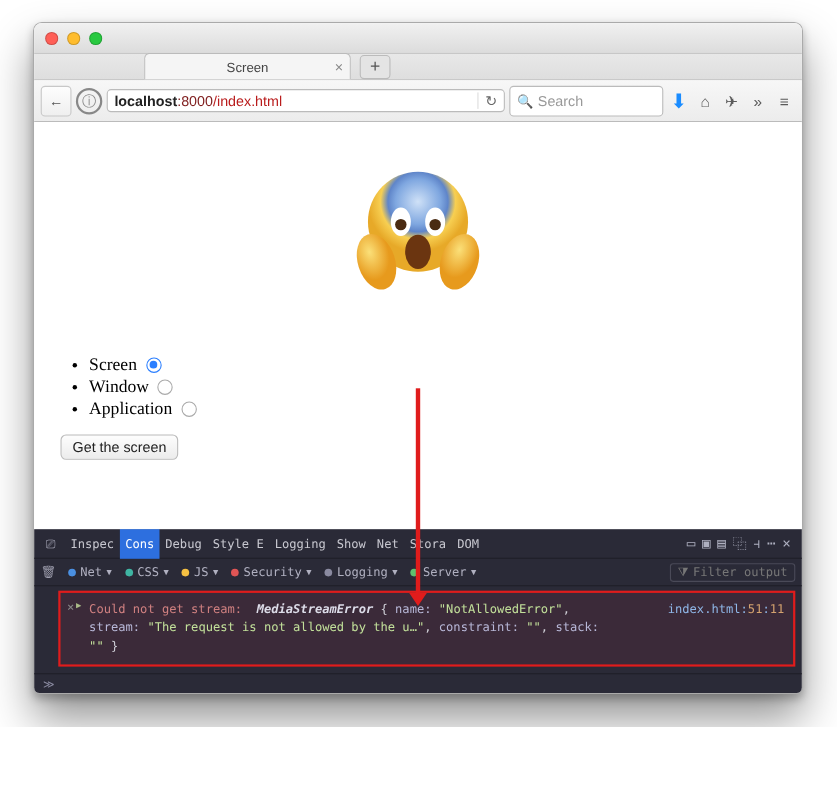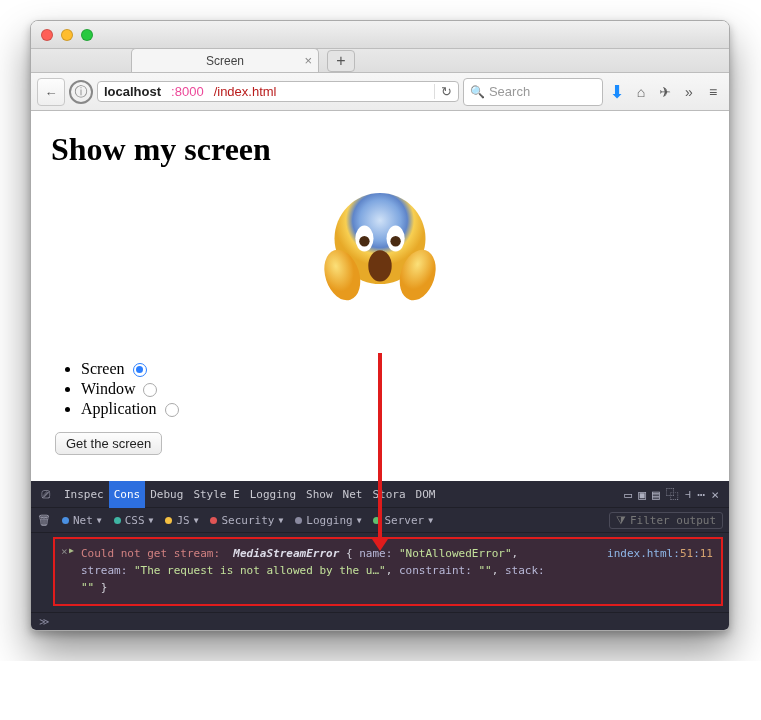--- a/index.html
+++ b/index.html
@@ -8,22 +8,22 @@
     .titlebar { height:28px; background:linear-gradient(#f1f1f1,#dcdcdc); border-bottom:1px solid #bdbdbd; display:flex; align-items:center; padding-left:10px; }
     .dot { width:12px; height:12px; border-radius:50%; margin-right:8px; border:.5px solid rgba(0,0,0,.18); }
     .close-d { background:#ff5f57; } .min-d { background:#ffbd2e; } .max-d { background:#28c940; }
     .tabs { height:24px; background:linear-gradient(#e8e8e8,#dedede); display:flex; align-items:flex-end; border-bottom:1px solid #bdbdbd; padding-left:100px; }
     .tab { height:24px; width:188px; background:#f5f5f5; border:1px solid #bbb; border-bottom:none; border-top-left-radius:5px; border-top-right-radius:5px; display:flex; align-items:center; justify-content:center; font-size:12px; color:#444; position:relative; }
     .tab-close { position:absolute; right:6px; color:#888; font-size:13px; }
     .newtab { width:28px; height:22px; margin-left:8px; background:#e4e4e4; border:1px solid #bbb; border-radius:4px; display:flex; align-items:center; justify-content:center; color:#555; font-size:16px; }
     .toolbar { height:38px; background:linear-gradient(#f7f7f7,#ececec); border-bottom:1px solid #bbb; display:flex; align-items:center; padding:0 6px; gap:4px; }
     .tb-btn { width:28px; height:28px; border:1px solid #c8c8c8; border-radius:4px; background:linear-gradient(#fdfdfd,#efefef); display:flex; align-items:center; justify-content:center; color:#555; font-size:13px; }
     .circ { width:24px; height:24px; border:2px solid #888; border-radius:50%; display:flex; align-items:center; justify-content:center; color:#888; font-size:13px; }
-    .url-bar { flex:1; height:21px; background:#fff; border:1px solid #bbb; border-radius:4px; display:flex; align-items:center; font-size:13px; color:#666; padding:0 6px;gap:10px; }
-    .url-port { color:#ec4899; }
+    .url-bar { flex:1; height:21px; background:#fff; border:1px solid #bbb; border-radius:4px; display:flex; align-items:center; font-size:13px; color:#666; padding:0 6px; }
+    .url-port { color:#7f1d1d; }
     .url-path { color:#b91c1c; }
     .reload-btn { margin-left:auto; padding-left:6px; border-left:1px solid #ddd; color:#666; }
     .search-bar { width:140px; height:28px; background:#fff; border:1px solid #bbb; border-radius:4px; display:flex; align-items:center; padding:0 6px; color:#999; font-size:13px; }
     .mag { margin-right:4px; font-size:12px; }
     .tb-ico { width:20px; text-align:center; color:#5a5a5a; font-size:14px; }
     .dl-arrow { color:#1a8cff; font-size:18px; }
     .page { background:#fff; min-height:370px; padding:20px; position:relative; }
     .page h1 { font-family:"Times New Roman",serif; font-size:32px; font-weight:bold; color:#000; }
     .face { width:130px; height:130px; margin:16px auto 0; position:relative; }
     .face svg { width:100%; height:100%; }
@@ -89,21 +89,20 @@
       <span>Search</span>
     </div>
     <span class="tb-ico dl-arrow">⬇</span>
     <span class="tb-ico">⌂</span>
     <span class="tb-ico">✈</span>
     <span class="tb-ico">»</span>
     <span class="tb-ico">≡</span>
   </div>
 
   <div class="page">
-    <h1>Show my screen</h1>
     <div class="face">
       <svg viewBox="0 0 100 100">
         <defs>
           <radialGradient id="head" cx="50%" cy="30%">
             <stop offset="0%" stop-color="#cfe1f7"></stop>
               <stop offset="45%" stop-color="#7fa7e0"></stop>
               <stop offset="60%" stop-color="#5f85c9"></stop>
               <stop offset="75%" stop-color="#f7cf52"></stop>
               <stop offset="100%" stop-color="#e7a928"></stop>
           </radialGradient>

